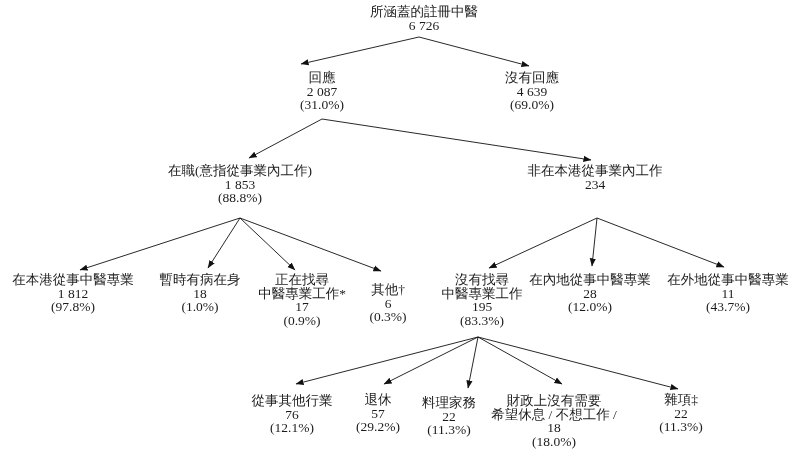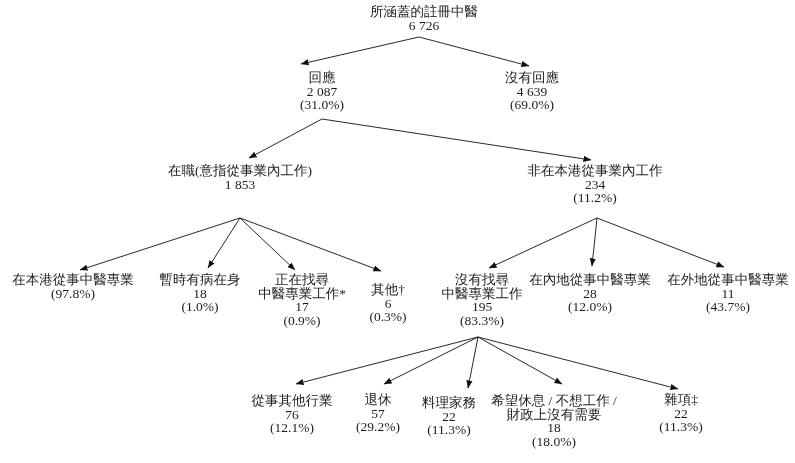--- a/index.html
+++ b/index.html
@@ -64,30 +64,31 @@
 
   <div class="node" style="left:532px;top:71px">
     <div>沒有回應</div>
     <div>4 639</div>
     <div>(69.0%)</div>
   </div>
 
   <div class="node" style="left:240px;top:164px">
     <div>在職(意指從事業內工作)</div>
     <div>1 853</div>
+    <div>(88.8%)</div>
   </div>
 
   <div class="node" style="left:595px;top:164px">
     <div>非在本港從事業內工作</div>
     <div>234</div>
-    <div>(11.2%)</div>
   </div>
 
   <div class="node" style="left:73px;top:273px">
     <div>在本港從事中醫專業</div>
+    <div>1 812</div>
     <div>(97.8%)</div>
   </div>
 
   <div class="node" style="left:200px;top:273px">
     <div>暫時有病在身</div>
     <div>18</div>
     <div>(1.0%)</div>
   </div>
 
   <div class="node" style="left:302px;top:273px">
@@ -134,22 +135,22 @@
     <div>(29.2%)</div>
   </div>
 
   <div class="node" style="left:449px;top:396px">
     <div>料理家務</div>
     <div>22</div>
     <div>(11.3%)</div>
   </div>
 
   <div class="node" style="left:554px;top:394px">
+    <div>財政上沒有需要</div>
     <div>希望休息 / 不想工作 /</div>
-    <div>財政上沒有需要</div>
     <div>18</div>
     <div>(18.0%)</div>
   </div>
 
   <div class="node" style="left:681px;top:393px">
     <div>雜項‡</div>
     <div>22</div>
     <div>(11.3%)</div>
   </div>
 

